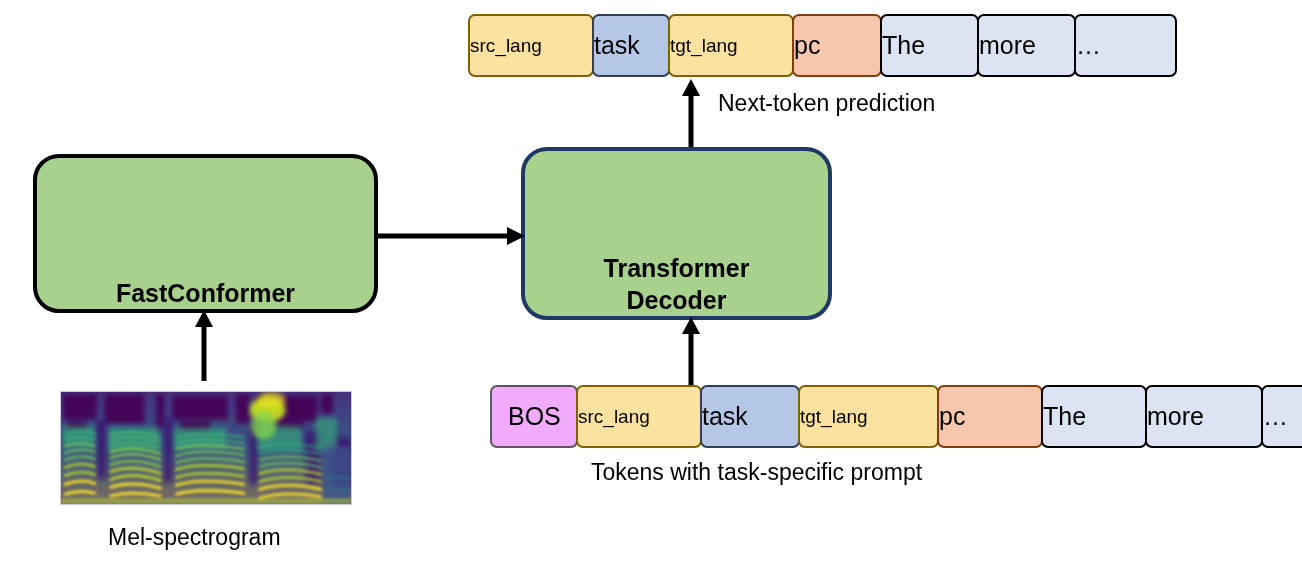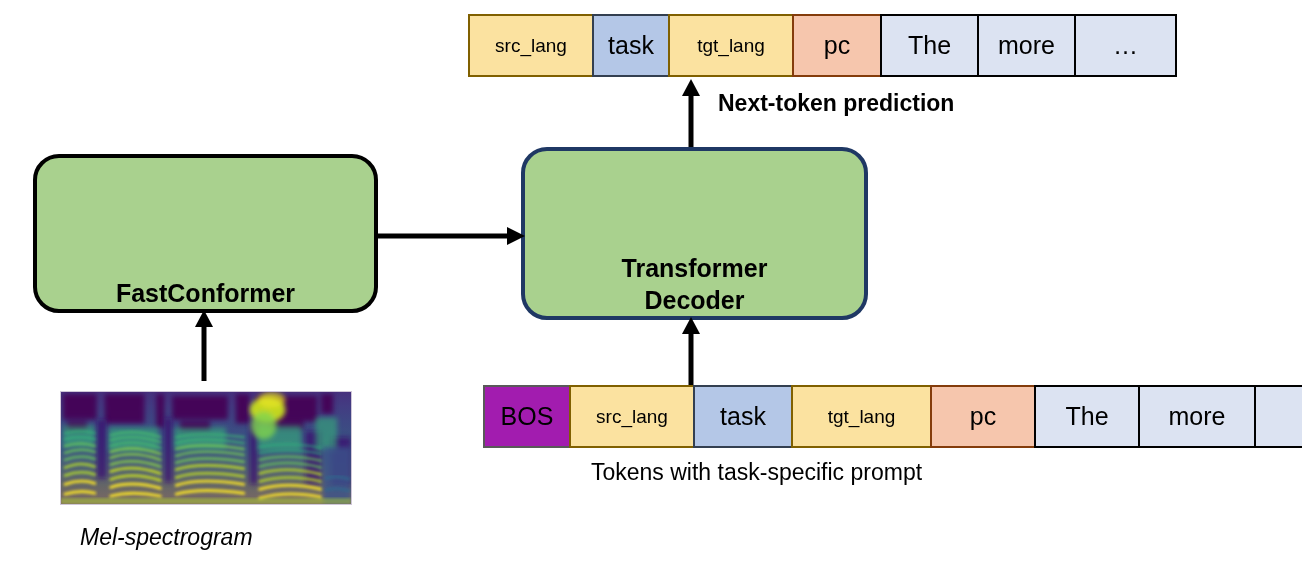--- a/index.html
+++ b/index.html
@@ -7,25 +7,26 @@
     width: 1302px; height: 566px;
     background: #ffffff;
     font-family: "Liberation Sans", sans-serif;
     overflow: hidden;
   }
   #stage { position: relative; width: 1302px; height: 566px; }
 
   
   .token-row { position: absolute; display: flex; }
   .token {
-    display: flex; align-items: center; justify-content: center;
+    display: flex; align-items: center; justify-content: flex-start;
     text-align: center;
     color: #000;
     line-height: 1.05;
     white-space: nowrap;
+    border-radius: 7px;
   }
   #top-token-row  { left: 468px; top: 14px;  height: 63px; }
   #bottom-token-row { left: 474px; top: 385px; height: 63px; }
 
   
   .block {
     position: absolute;
     display: flex; align-items: flex-end; justify-content: center;
     text-align: center;
     font-weight: bold;
@@ -33,37 +34,37 @@
     line-height: 1.28;
   }
   #encoder-block {
     left: 33px; top: 154px; width: 345px; height: 159px;
     background: #a9d18e;
     border: 4px solid #000000;
     border-radius: 26px;
     font-size: 25px;
   }
   #decoder-block {
-    left: 521px; top: 147px; width: 347px; height: 173px;
+    left: 521px; top: 147px; width: 311px; height: 173px;
     background: #a9d18e;
     border: 4px solid #1f3864;
     border-radius: 26px;
     font-size: 25px;
   }
 
   
   .caption {
     position: absolute;
     color: #000;
     font-size: 23px;
     white-space: nowrap;
   }
-  #mel-caption { left: 80px; top: 524px; font-style: italic; }
+  #mel-caption { left: 108px; top: 524px; }
   #tokens-caption { left: 576px; top: 459px; margin-left: 15px; }
-  #nexttoken-caption { left: 718px; top: 90px; font-weight: bold; }
+  #nexttoken-caption { left: 718px; top: 90px; }
 
   
   .arrow { position: absolute; }
   .arrow svg { display: block; }
 
   
   #mel-spectrogram {
     position: absolute;
     left: 60px; top: 391px; width: 292px; height: 114px;
     border: 1px solid #cfc6d8;
@@ -289,21 +290,21 @@
         <path d="M266,88  Q278,84 291,89"></path>
       </g>
 
       <rect x="0" y="108" width="292" height="6" fill="#b5de2b" opacity="0.45" filter="url(#blur1)"></rect>
     </svg>
   </div>
 
   <div class="caption" id="mel-caption">Mel-spectrogram</div>
 
   <div class="token-row" id="bottom-token-row">
-      <div class="token" style="width: 88px; background: #a21caf; border: 2px solid rgb(89, 89, 89); margin-left: 9px; font-size: 25px; height: 100%;">
+      <div class="token" style="width: 88px; background: #f0abfc; border: 2px solid rgb(89, 89, 89); margin-left: 16px; font-size: 25px; height: 100%; padding-left: 16px;">
         <span>BOS</span>
       </div>
       <div class="token" style="width: 126px; background: rgb(251, 226, 160); border: 2px solid rgb(128, 96, 0); margin-left: -2px; font-size: 19px; height: 100%;">
         <span>src_lang</span>
       </div>
       <div class="token" style="width: 100px; background: rgb(180, 199, 231); border: 2px solid rgb(51, 63, 80); margin-left: -2px; font-size: 25px; height: 100%;">
         <span>task</span>
       </div>
       <div class="token" style="width: 141px; background: rgb(251, 226, 160); border: 2px solid rgb(128, 96, 0); margin-left: -2px; font-size: 19px; height: 100%;">
         <span>tgt_lang</span>

